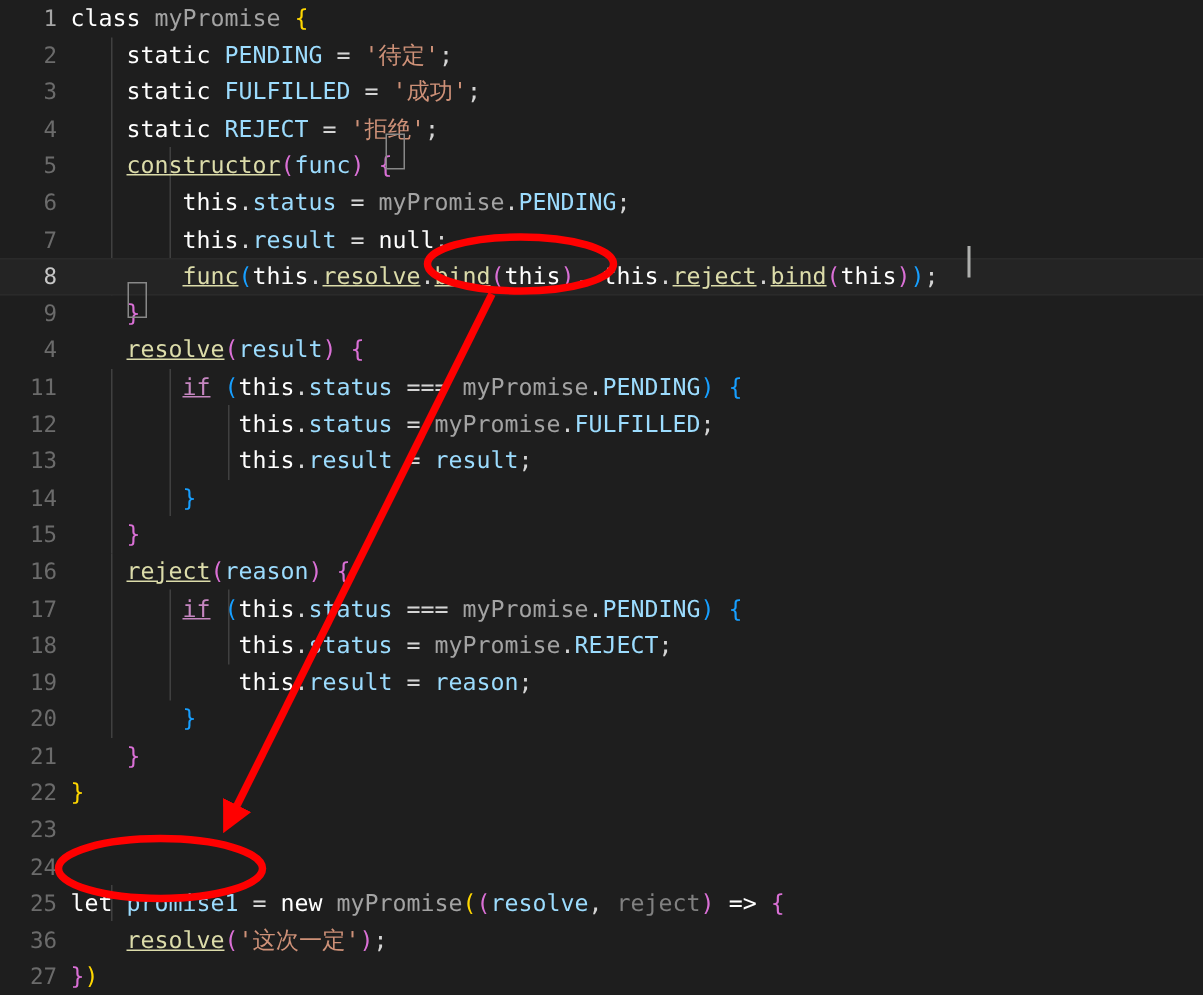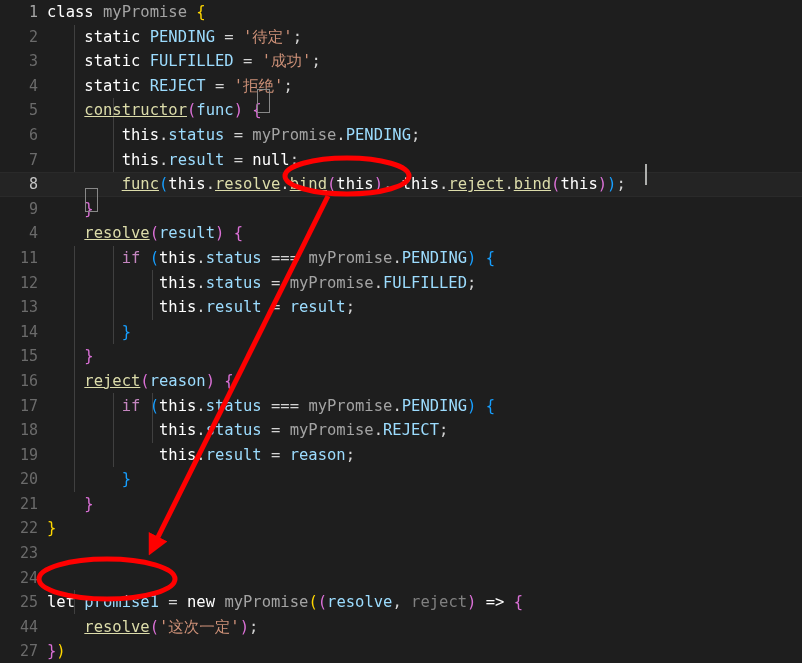--- a/index.html
+++ b/index.html
@@ -53,21 +53,21 @@
   }
   
   .guides { position: absolute; left: 0; top: 0; width: 802px; height: 663px; pointer-events: none; }
   .guide {
     position: absolute;
     width: 1px;
     background: #404040;
   }
   
   .kw   { color: #ffffff; }
-  .ctl  { color: #c586c0; }
+  .ctl  { color: #c586c0; text-decoration: underline; }
   .cls  { color: #a3a3a3; }
   .prop { color: #9cdcfe; }
   .fn   { color: #dcdcaa; text-decoration: underline; }
   .str  { color: #ce9178; }
   .par  { color: #9cdcfe; }
   .br0  { color: #ffd700; }
   .br1  { color: #da70d6; }
   .br2  { color: #179fff; }
   .op   { color: #d4d4d4; }
   .dim  { color: #808080; }
@@ -227,21 +227,21 @@
       <span class="gutter">24</span>
       <span class="content"></span>
     </div>
 
     <div class="row">
       <span class="gutter">25</span>
       <span class="content"><span class="kw">let</span> <span class="prop">promise1</span> <span class="op">=</span> <span class="kw">new</span> <span class="cls">myPromise</span><span class="br0">(</span><span class="br1">(</span><span class="par">resolve</span><span class="op">,</span> <span class="dim">reject</span><span class="br1">)</span> <span class="kw">=&gt;</span> <span class="br1">{</span></span>
     </div>
 
     <div class="row">
-      <span class="gutter">44</span>
+      <span class="gutter">36</span>
       <span class="content">    <span class="fn">resolve</span><span class="br1">(</span><span class="str">'这次一定'</span><span class="br1">)</span><span class="op">;</span></span>
     </div>
 
     <div class="row">
       <span class="gutter">27</span>
       <span class="content"><span class="br1">}</span><span class="br0">)</span></span>
     </div>
 
   </div>
 

